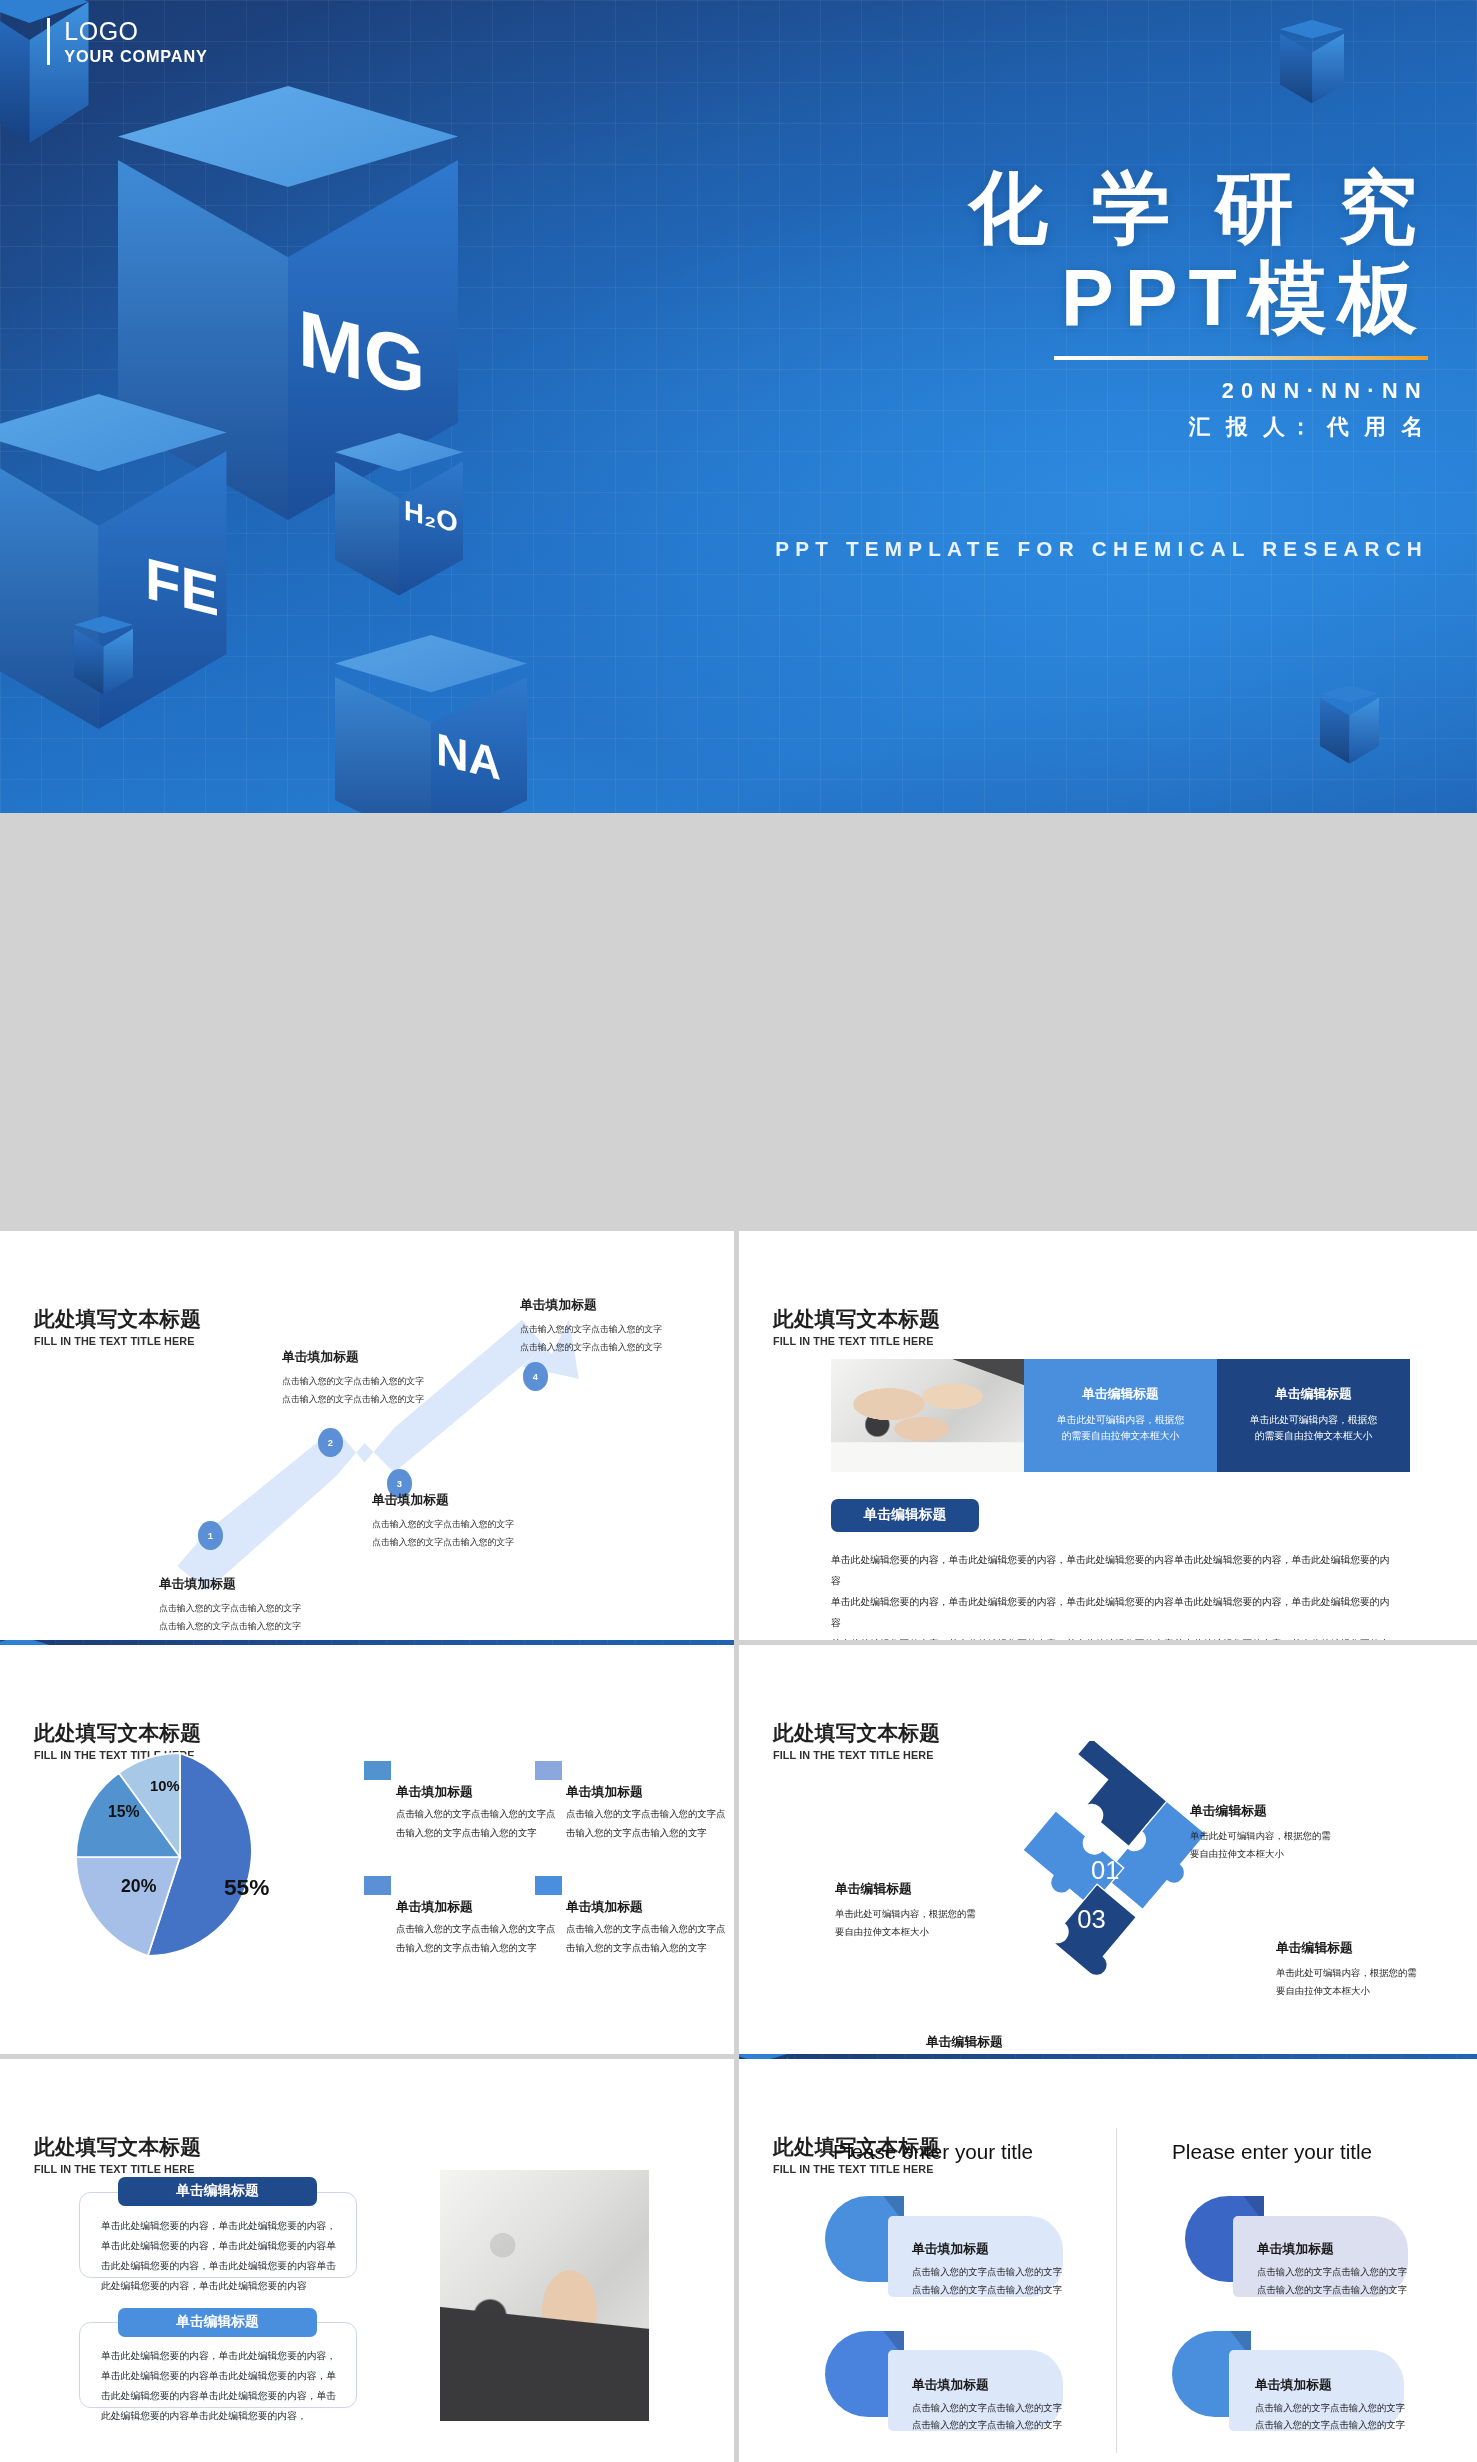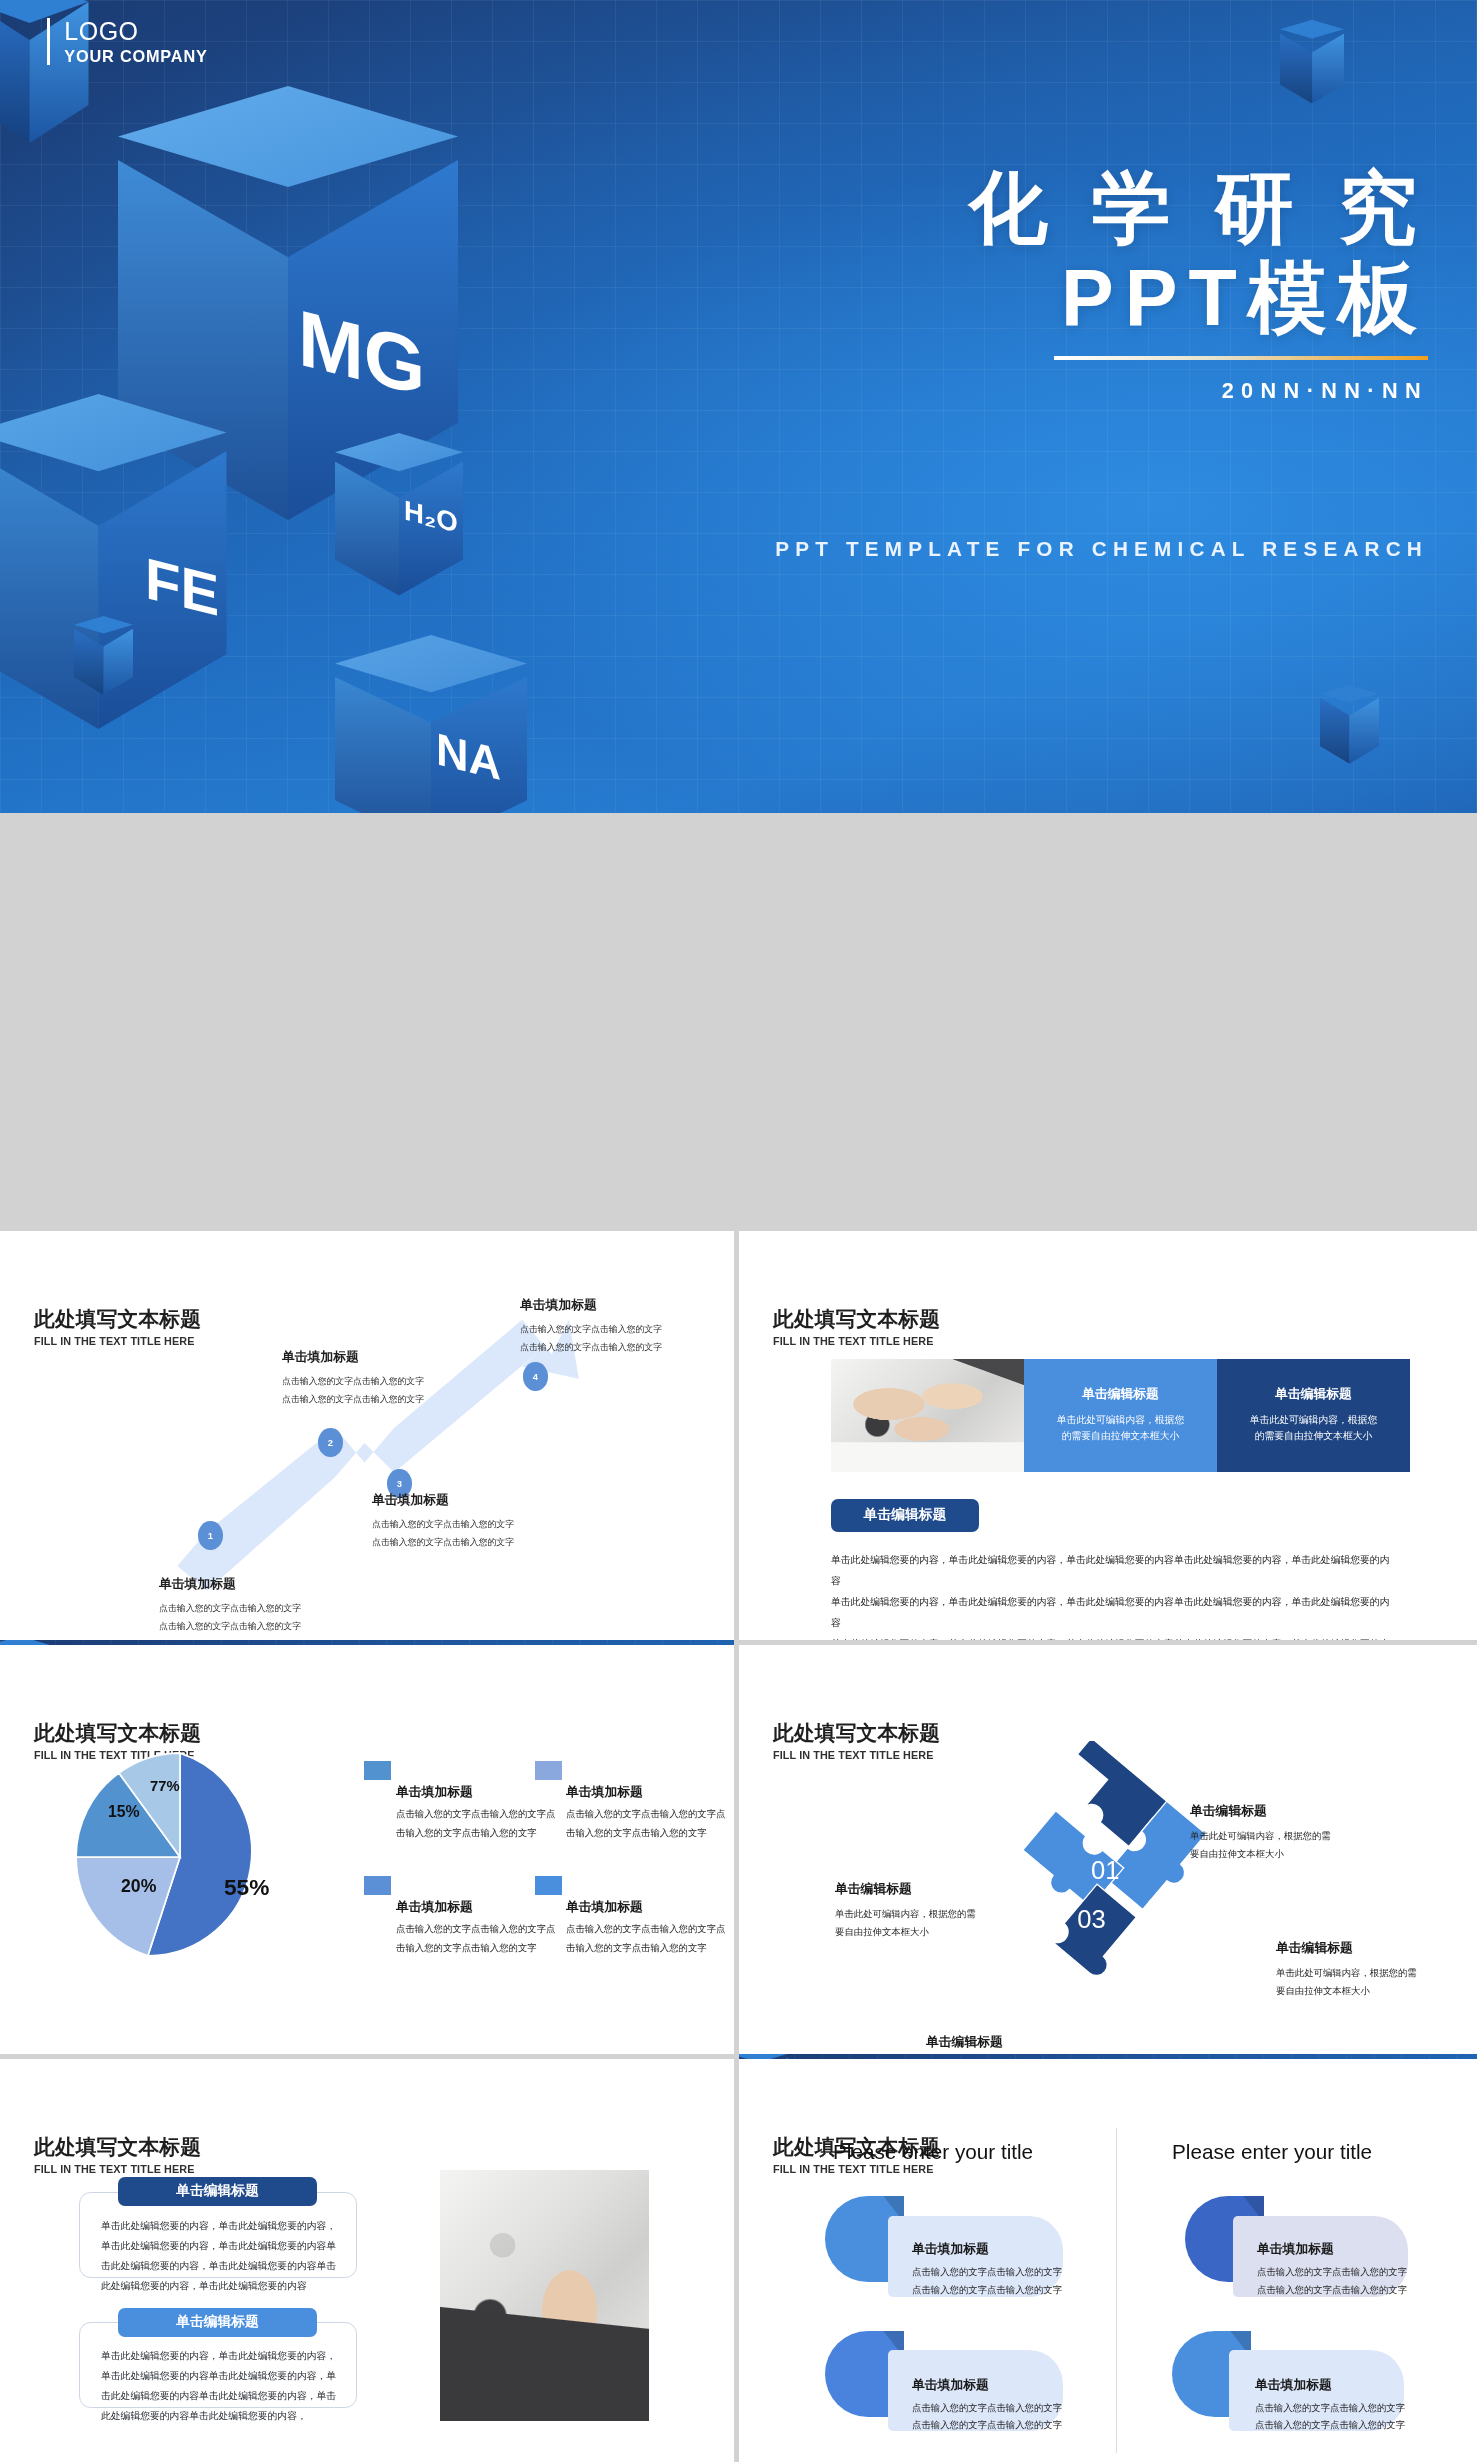--- a/index.html
+++ b/index.html
@@ -240,20 +240,21 @@
         <div class="l1">LOGO</div>
         <div class="l2">YOUR COMPANY</div>
       </div>
     </div>
 
     <div class="cover-title-wrap">
       <div class="cover-title">化 学 研 究</div>
       <div class="cover-title">PPT模板</div>
       <div class="cover-rule"></div>
       <div class="cover-date">20NN·NN·NN</div>
+      <div class="cover-author">汇 报 人： 代 用 名</div>
     </div>
     <div class="cover-sub">PPT TEMPLATE FOR CHEMICAL RESEARCH</div>
   </section>
 
   <section class="slide s-r2a bluebg">
     <div class="grid small"></div>
     <div class="isobox" style="left:-9.8px;top:4.9px;width:59px;height:84px;">
       <div class="iso-top" style="left:0;top:0;width:59px;height:32.5px;background:#2f7fd2;"></div>
       <div class="iso-l" style="left:0;top:12.8px;width:59px;height:71px;background:linear-gradient(180deg,#2a6fc4,#17437f);"></div>
       <div class="iso-r" style="left:0;top:12.8px;width:59px;height:71px;background:linear-gradient(180deg,#3f93e0,#1c55a2);"></div>
@@ -412,21 +413,21 @@
       <path d="M100,100 L69.7,193.2 A98,98 0 0,1 2,100 Z" fill="#a5bfe8" stroke="#fff" stroke-width="1.6"></path>
 
       <path d="M100,100 L2,100 A98,98 0 0,1 42.4,20.7 Z" fill="#5292cf" stroke="#fff" stroke-width="1.6"></path>
 
       <path d="M100,100 L42.4,20.7 A98,98 0 0,1 100,2 Z" fill="#a8c8e8" stroke="#fff" stroke-width="1.6"></path>
     </svg>
 
     <div class="pielabel" style="left:224px;top:229px;font-size:22.7px;">55%</div>
     <div class="pielabel" style="left:101px;top:231px;font-size:17.7px;margin-left:20px;">20%</div>
     <div class="pielabel" style="left:108px;top:158px;font-size:15.8px;">15%</div>
-    <div class="pielabel" style="left:150px;top:133px;font-size:14.8px;">77%</div>
+    <div class="pielabel" style="left:150px;top:133px;font-size:14.8px;">10%</div>
 
     <div class="legsq" style="left:364px;top:116px;width:27px;height:18.7px;background:#5292cf;"></div>
     <div class="leg-h" style="left:396px;top:139px;">单击填加标题</div>
     <div class="leg-p" style="left:396px;top:160px;">点击输入您的文字点击输入您的文字点击输入您的文字点击输入您的文字</div>
 
     <div class="legsq" style="left:535px;top:116px;width:27px;height:18.7px;background:#8aa8dd;"></div>
     <div class="leg-h" style="left:566px;top:139px;">单击填加标题</div>
     <div class="leg-p" style="left:566px;top:160px;">点击输入您的文字点击输入您的文字点击输入您的文字点击输入您的文字</div>
 
     <div class="legsq" style="left:364px;top:231px;width:27px;height:18.7px;background:#5b8fd6;"></div>

